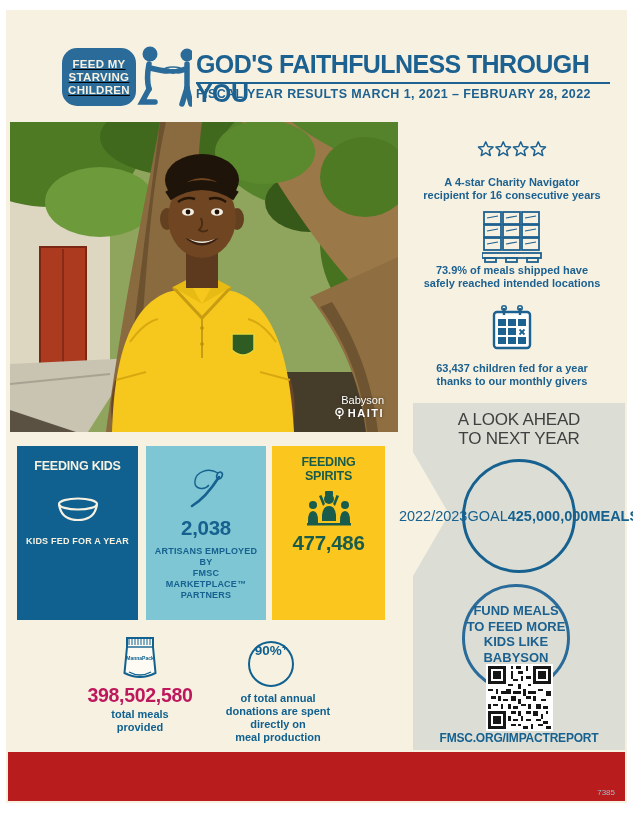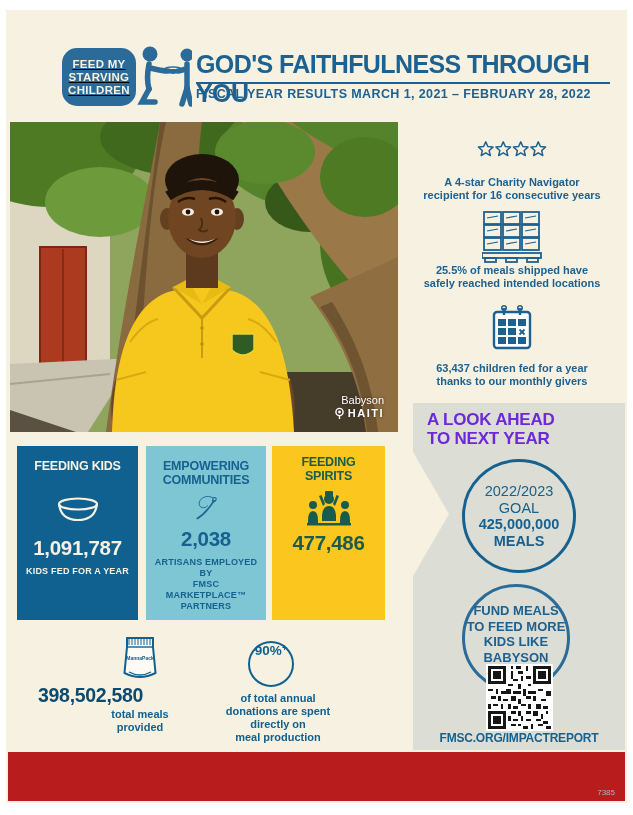--- a/index.html
+++ b/index.html
@@ -42,31 +42,31 @@
   .ibox1 .ivalue{margin-bottom:6px;}
   .ibox2 .iicon{margin-top:8px;margin-bottom:6px;}
   .ibox2 .ivalue{margin-bottom:6px;}
   .ibox3 .iicon{margin-top:6px;margin-bottom:4px;}
   .ibox3 .ivalue{margin-bottom:4px;}
 
   
   .panel{left:413px;top:403px;width:212px;height:347px;background:#dcded5;}
   .panel-notch{left:413px;top:452px;width:0;height:0;border-top:62px solid transparent;
     border-bottom:62px solid transparent;border-left:36px solid #f7f1e2;}
-  .panel-title{left:427px;top:410px;width:184px;font-weight:bold;font-size:17px;line-height:19px;color:#6d28d9;letter-spacing:-.2px;}
+  .panel-title{left:427px;top:410px;width:184px;font-weight:normal;font-size:17px;line-height:19px;color:#404040;text-align:center;letter-spacing:-.2px;}
   .goal-circle{left:462px;top:459px;width:108px;height:108px;border:3px solid #16618f;border-radius:50%;
-    display:flex;flex-direction:column;align-items:center;justify-content:center;color:#16618f;font-size:14.5px;line-height:16.5px;}
+    display:flex;align-items:center;justify-content:center;color:#16618f;font-size:14.5px;line-height:16.5px;}
   .goal-circle .b{font-weight:bold;}
   .fund-circle{left:462px;top:584px;width:108px;height:108px;border:3px solid #2a6b99;border-radius:50%;
     box-sizing:border-box;padding-top:16px;color:#1d6190;font-weight:bold;font-size:13px;line-height:15.5px;text-align:center;}
   .qr{left:486px;top:664px;width:67px;height:67px;background:#ffffff;padding:2px;box-sizing:border-box;}
   .panel-link{left:421px;top:731px;width:196px;font-weight:bold;font-size:12px;color:#16618f;text-align:center;letter-spacing:-.2px;}
 
   
-  .meals-num{left:38px;top:684px;width:204px;font-weight:bold;font-size:19.5px;color:#0c4a6e;text-align:left;letter-spacing:-.3px;}
+  .meals-num{left:38px;top:684px;width:204px;font-weight:bold;font-size:19.5px;color:#be185d;text-align:center;letter-spacing:-.3px;}
   .meals-cap{left:38px;top:708px;width:204px;font-weight:bold;font-size:11px;line-height:13px;color:#10618f;text-align:center;}
   .pct-circle{left:248px;top:641px;width:42px;height:42px;border:2.5px solid #10618f;border-radius:50%;
     display:flex;align-items:flex-start;justify-content:center;color:#10618f;font-weight:bold;font-size:13.5px;}
   .pct-circle sup{font-size:9px;}
   .pct-cap{left:208px;top:692px;width:140px;font-weight:bold;font-size:11px;line-height:13px;color:#10618f;text-align:center;}
 
   
   .footer{left:8px;top:752px;width:617px;height:49px;background:#b91c1c;}
   .footer-code{right:10px;bottom:4px;font-size:8px;color:#9fb9cb;}
 </style>
@@ -202,21 +202,21 @@
       <path d="M43 20 l11 -2" stroke-width="1.2"></path>
     <path d="M5 33 l11 -2" stroke-width="1.2"></path>
       <path d="M24 33 l11 -2" stroke-width="1.2"></path>
       <path d="M43 33 l11 -2" stroke-width="1.2"></path>
     <rect x="0" y="42" width="59" height="5"></rect>
     <rect x="3" y="47" width="11" height="4"></rect>
       <rect x="24" y="47" width="11" height="4"></rect>
       <rect x="45" y="47" width="11" height="4"></rect>
   </g>
 </svg>
-<div class="abs rstat-text pre" style="top:264px;">25.5% of meals shipped have
+<div class="abs rstat-text pre" style="top:264px;">73.9% of meals shipped have
 safely reached intended locations</div>
 
 <svg class="abs" style="left:492px;top:305px;" width="40" height="46" viewBox="0 0 40 46">
   <rect x="2" y="7" width="36" height="36" rx="3" fill="#ffffff" stroke="#1d6190" stroke-width="2.4"></rect>
   <circle cx="12" cy="3" r="2.2" fill="none" stroke="#1d6190" stroke-width="1.6"></circle>
   <circle cx="28" cy="3" r="2.2" fill="none" stroke="#1d6190" stroke-width="1.6"></circle>
   <rect x="10.8" y="3" width="2.4" height="7" fill="#1d6190"></rect>
   <rect x="26.8" y="3" width="2.4" height="7" fill="#1d6190"></rect>
   <g fill="#1d6190">
     <rect x="6" y="14" width="8" height="7"></rect>
@@ -235,27 +235,24 @@
 </svg>
 <div class="abs rstat-text pre" style="top:362px;">63,437 children fed for a year
 thanks to our monthly givers</div>
 
 <div class="abs ibox ibox1">
   <div class="ititle pre">FEEDING KIDS</div>
   <svg class="iicon" width="46" height="30" viewBox="0 0 46 30">
     <ellipse cx="23" cy="8" rx="19" ry="5.5" fill="none" stroke="#f7f1e2" stroke-width="2.2"></ellipse>
     <path d="M4 8 q2 16 19 16 q17 0 19 -16" fill="none" stroke="#f7f1e2" stroke-width="2.2"></path>
   </svg>
-  <div class="ivalue">1,091,787</div>
   <div class="icap pre">KIDS FED FOR A YEAR</div>
 </div>
 
 <div class="abs ibox ibox2">
-  <div class="ititle pre">EMPOWERING
-COMMUNITIES</div>
   <svg class="iicon" width="44" height="42" viewBox="0 0 44 42">
     <path d="M8 38 C18 32 28 20 35 9" fill="none" stroke="#16618f" stroke-width="2.6" stroke-linecap="round"></path>
     <ellipse cx="35.5" cy="7.5" rx="2.6" ry="3.6" fill="none" stroke="#16618f" stroke-width="1.6" transform="rotate(25 35.5 7.5)"></ellipse>
     <path d="M34 5 C24 -1 12 4 11 13 C10 21 20 23 25 17" fill="none" stroke="#16618f" stroke-width="1.4"></path>
   </svg>
   <div class="ivalue">2,038</div>
   <div class="icap pre">ARTISANS EMPLOYED BY
 FMSC MARKETPLACE™
 PARTNERS</div>
 </div>

